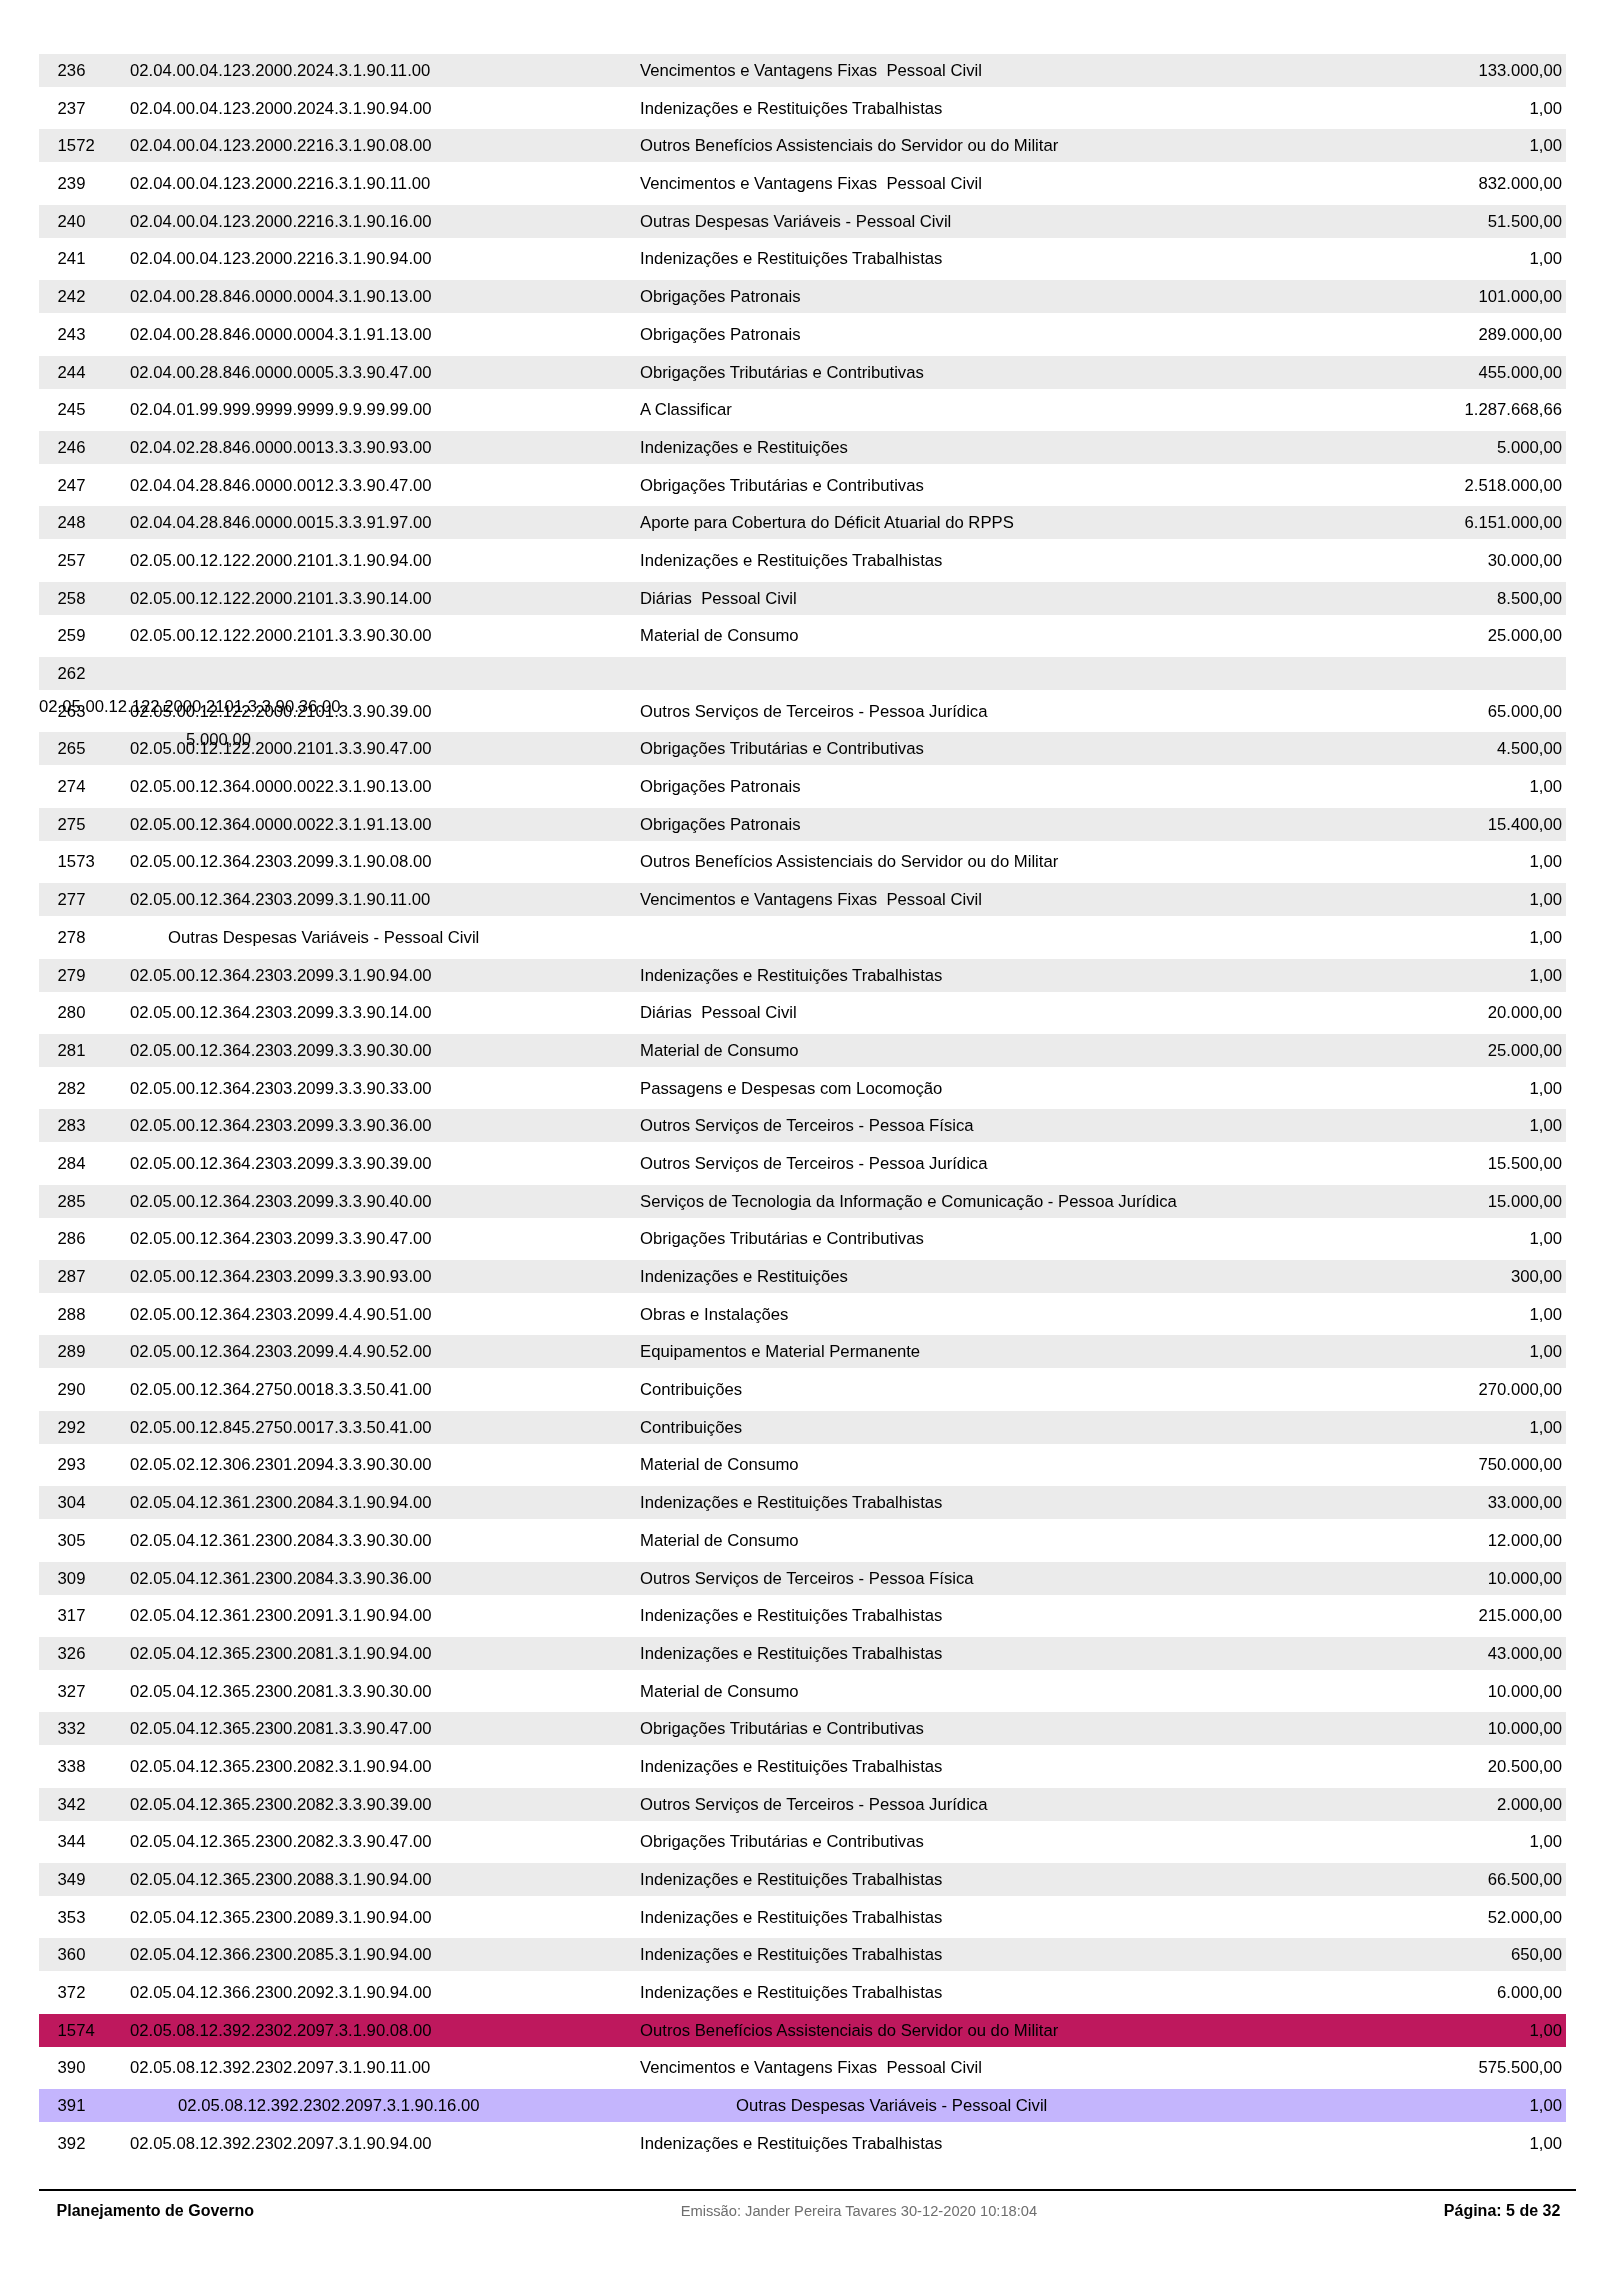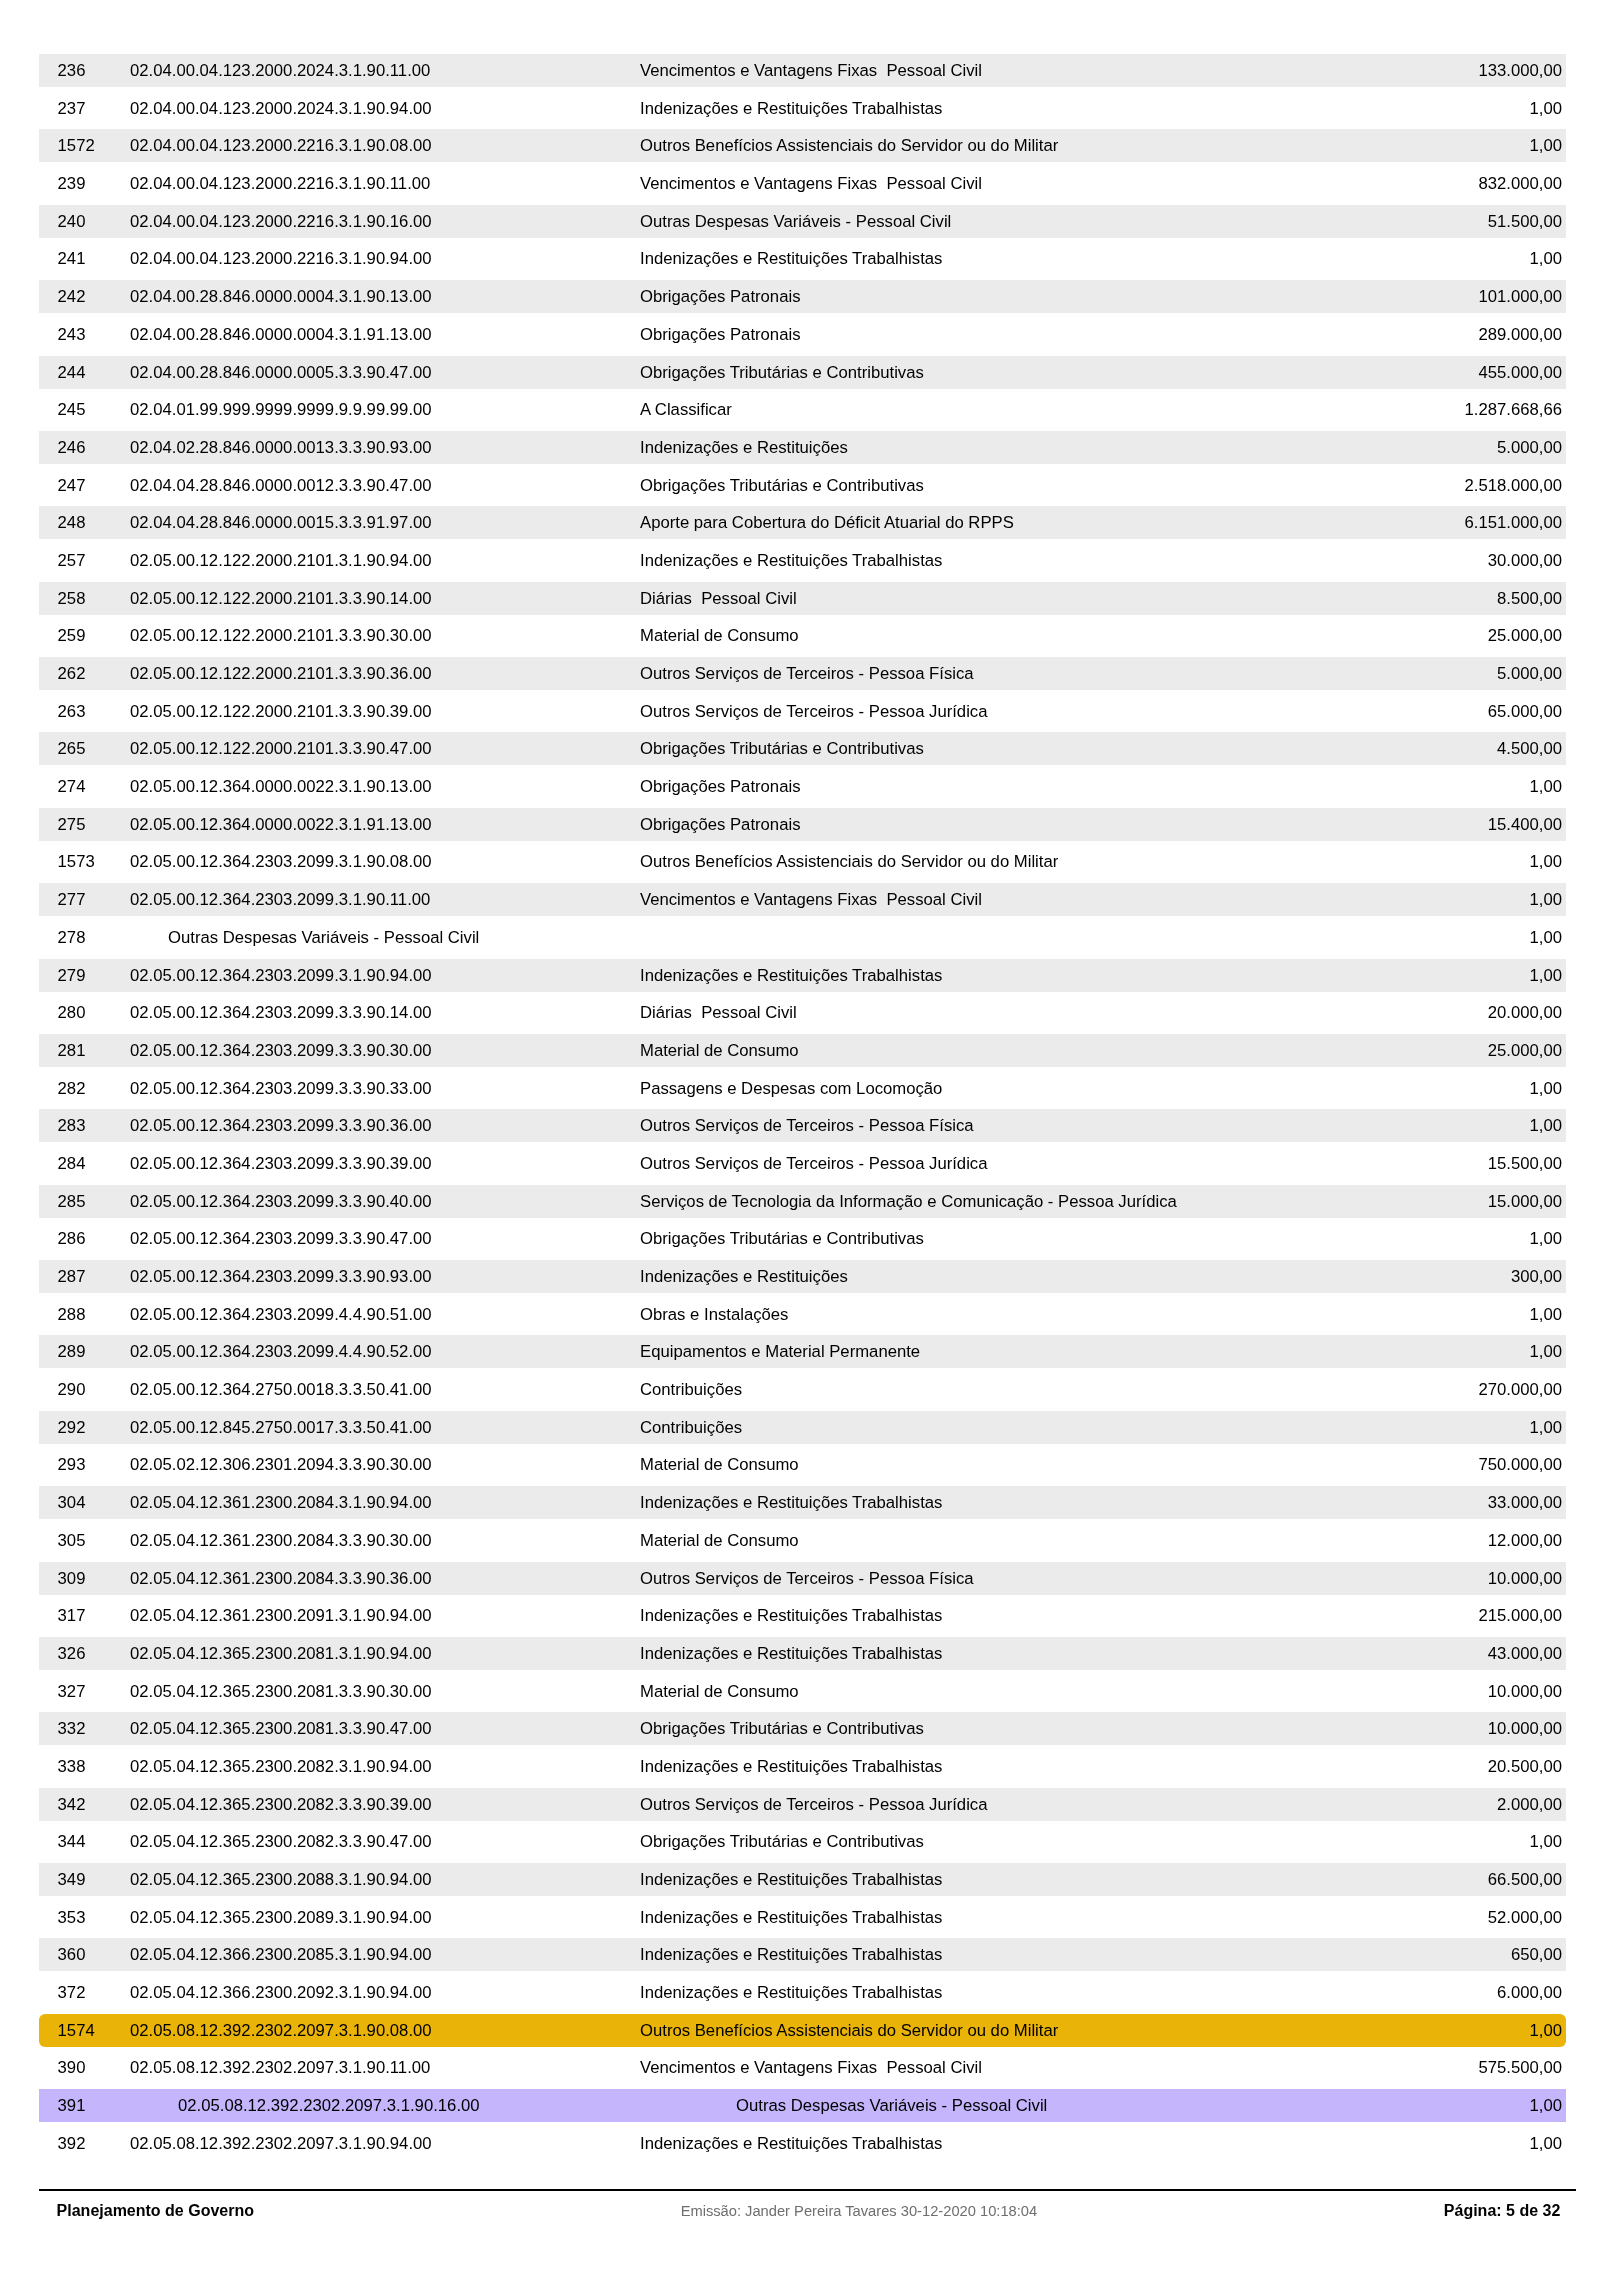--- a/index.html
+++ b/index.html
@@ -129,21 +129,21 @@
         <span class="cell-code">02.05.00.12.122.2000.2101.3.3.90.14.00</span>
         <span class="cell-desc">Diárias  Pessoal Civil</span>
         <span class="cell-value">8.500,00</span>
       </div>
       <div class="row">
         <span class="cell-id">259</span>
         <span class="cell-code">02.05.00.12.122.2000.2101.3.3.90.30.00</span>
         <span class="cell-desc">Material de Consumo</span>
         <span class="cell-value">25.000,00</span>
       </div>
-      <div class="row stripe" style="background: rgb(235, 235, 235);">
+      <div class="row stripe" style="background: rgb(235, 235, 235); flex-direction: column;">
         <span class="cell-id">262</span>
         <span class="cell-code">02.05.00.12.122.2000.2101.3.3.90.36.00</span>
         <span class="cell-desc">Outros Serviços de Terceiros - Pessoa Física</span>
         <span class="cell-value">5.000,00</span>
       </div>
       <div class="row">
         <span class="cell-id">263</span>
         <span class="cell-code">02.05.00.12.122.2000.2101.3.3.90.39.00</span>
         <span class="cell-desc">Outros Serviços de Terceiros - Pessoa Jurídica</span>
         <span class="cell-value">65.000,00</span>
@@ -344,21 +344,21 @@
         <span class="cell-code">02.05.04.12.366.2300.2085.3.1.90.94.00</span>
         <span class="cell-desc">Indenizações e Restituições Trabalhistas</span>
         <span class="cell-value">650,00</span>
       </div>
       <div class="row">
         <span class="cell-id">372</span>
         <span class="cell-code">02.05.04.12.366.2300.2092.3.1.90.94.00</span>
         <span class="cell-desc">Indenizações e Restituições Trabalhistas</span>
         <span class="cell-value">6.000,00</span>
       </div>
-      <div class="row stripe" style="background: #eab308; border-radius: 6px;">
+      <div class="row stripe" style="background: #be185d;">
         <span class="cell-id">1574</span>
         <span class="cell-code">02.05.08.12.392.2302.2097.3.1.90.08.00</span>
         <span class="cell-desc">Outros Benefícios Assistenciais do Servidor ou do Militar</span>
         <span class="cell-value">1,00</span>
       </div>
       <div class="row">
         <span class="cell-id">390</span>
         <span class="cell-code">02.05.08.12.392.2302.2097.3.1.90.11.00</span>
         <span class="cell-desc">Vencimentos e Vantagens Fixas  Pessoal Civil</span>
         <span class="cell-value">575.500,00</span>

